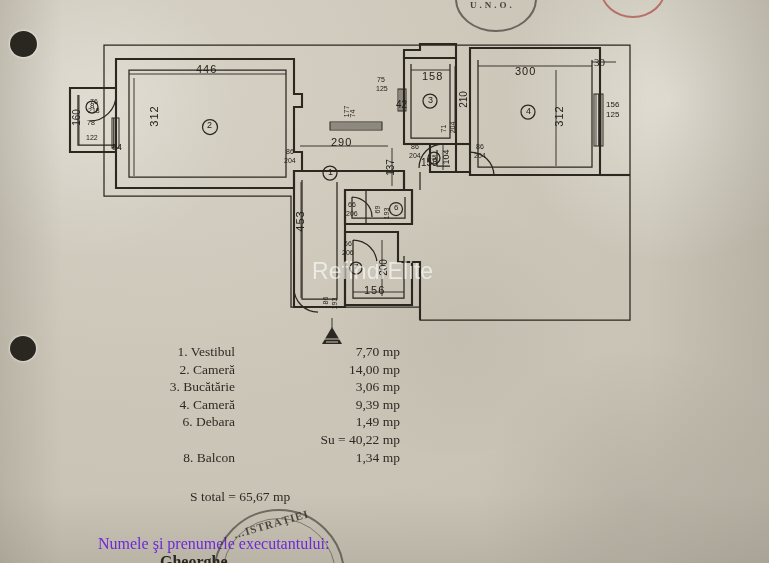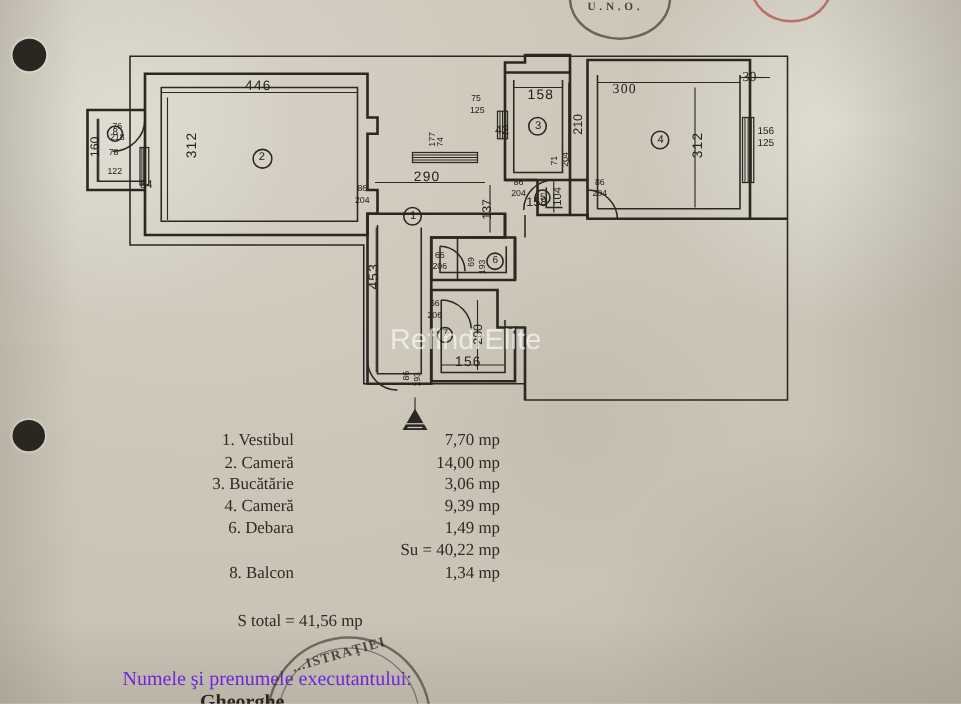--- a/index.html
+++ b/index.html
@@ -239,21 +239,21 @@
   <span style="position:absolute;left:382px;top:162px;font-size:10px;font-family:'Liberation Sans',sans-serif;color:#24211c;transform:rotate(-90deg);">137</span>
   <span style="position:absolute;left:341px;top:108px;font-size:7px;font-family:'Liberation Sans',sans-serif;color:#24211c;transform:rotate(-90deg);">177</span>
   <span style="position:absolute;left:349px;top:110px;font-size:7px;font-family:'Liberation Sans',sans-serif;color:#24211c;transform:rotate(-90deg);">74</span>
 
   <span style="position:absolute;left:422px;top:70px;font-size:11px;font-family:'Liberation Sans',sans-serif;color:#24211c;letter-spacing:1px;">158</span>
   <span style="position:absolute;left:455px;top:94px;font-size:10px;font-family:'Liberation Sans',sans-serif;color:#24211c;transform:rotate(-90deg);">210</span>
   <span style="position:absolute;left:377px;top:76px;font-size:7px;font-family:'Liberation Sans',sans-serif;color:#24211c;">75</span>
   <span style="position:absolute;left:376px;top:85px;font-size:7px;font-family:'Liberation Sans',sans-serif;color:#24211c;">125</span>
   <span style="position:absolute;left:396px;top:99px;font-size:10px;font-family:'Liberation Sans',sans-serif;color:#24211c;">42</span>
 
-  <span style="position:absolute;left:490px;top:65px;font-size:11px;font-family:Liberation Serif, serif;color:#24211c;letter-spacing:1px;">300</span>
+  <span style="position:absolute;left:515px;top:65px;font-size:11px;font-family:Liberation Sans, sans-serif;color:#24211c;letter-spacing:1px;">300</span>
   <span style="position:absolute;left:548px;top:110px;font-size:11px;font-family:'Liberation Sans',sans-serif;color:#24211c;transform:rotate(-90deg);letter-spacing:1px;">312</span>
   <span style="position:absolute;left:594px;top:56px;font-size:11px;font-family:Liberation Serif, serif;color:#24211c;">30</span>
   <span style="position:absolute;left:606px;top:100px;font-size:8px;font-family:'Liberation Sans',sans-serif;color:#24211c;">156</span>
   <span style="position:absolute;left:606px;top:110px;font-size:8px;font-family:'Liberation Sans',sans-serif;color:#24211c;">125</span>
 
   <span style="position:absolute;left:421px;top:157px;font-size:10px;font-family:'Liberation Sans',sans-serif;color:#24211c;">158</span>
   <span style="position:absolute;left:438px;top:152px;font-size:9px;font-family:'Liberation Sans',sans-serif;color:#24211c;transform:rotate(-90deg);">104</span>
 
   <span style="position:absolute;left:364px;top:284px;font-size:11px;font-family:'Liberation Sans',sans-serif;color:#24211c;letter-spacing:1px;">156</span>
   <span style="position:absolute;left:375px;top:262px;font-size:10px;font-family:'Liberation Sans',sans-serif;color:#24211c;transform:rotate(-90deg);">200</span>
@@ -315,21 +315,21 @@
         <td class="val">Su = 40,22 mp</td>
       </tr>
       <tr class="gap">
         <td class="lbl"><span>8.</span> <span>Balcon</span></td>
         <td class="val">1,34 mp</td>
       </tr>
     </tbody>
   </table>
 </div>
 
-<div id="total">S total = 41,56 mp</div>
+<div id="total">S total = 65,67 mp</div>
 
 <div id="execline">Numele şi prenumele executantului:</div>
 <div id="execname">Gheorghe</div>
 
 <div class="stamp" id="stamp-bottom"></div>
 <div class="stamptxt" style="left:232px;top:518px;transform:rotate(-16deg);">…ISTRAŢIEI</div>
 <div class="stamp" id="stamp-top"></div>
 <div class="utext">U.N.O.</div>
 <div class="stamp" id="stamp-red"></div>
 

